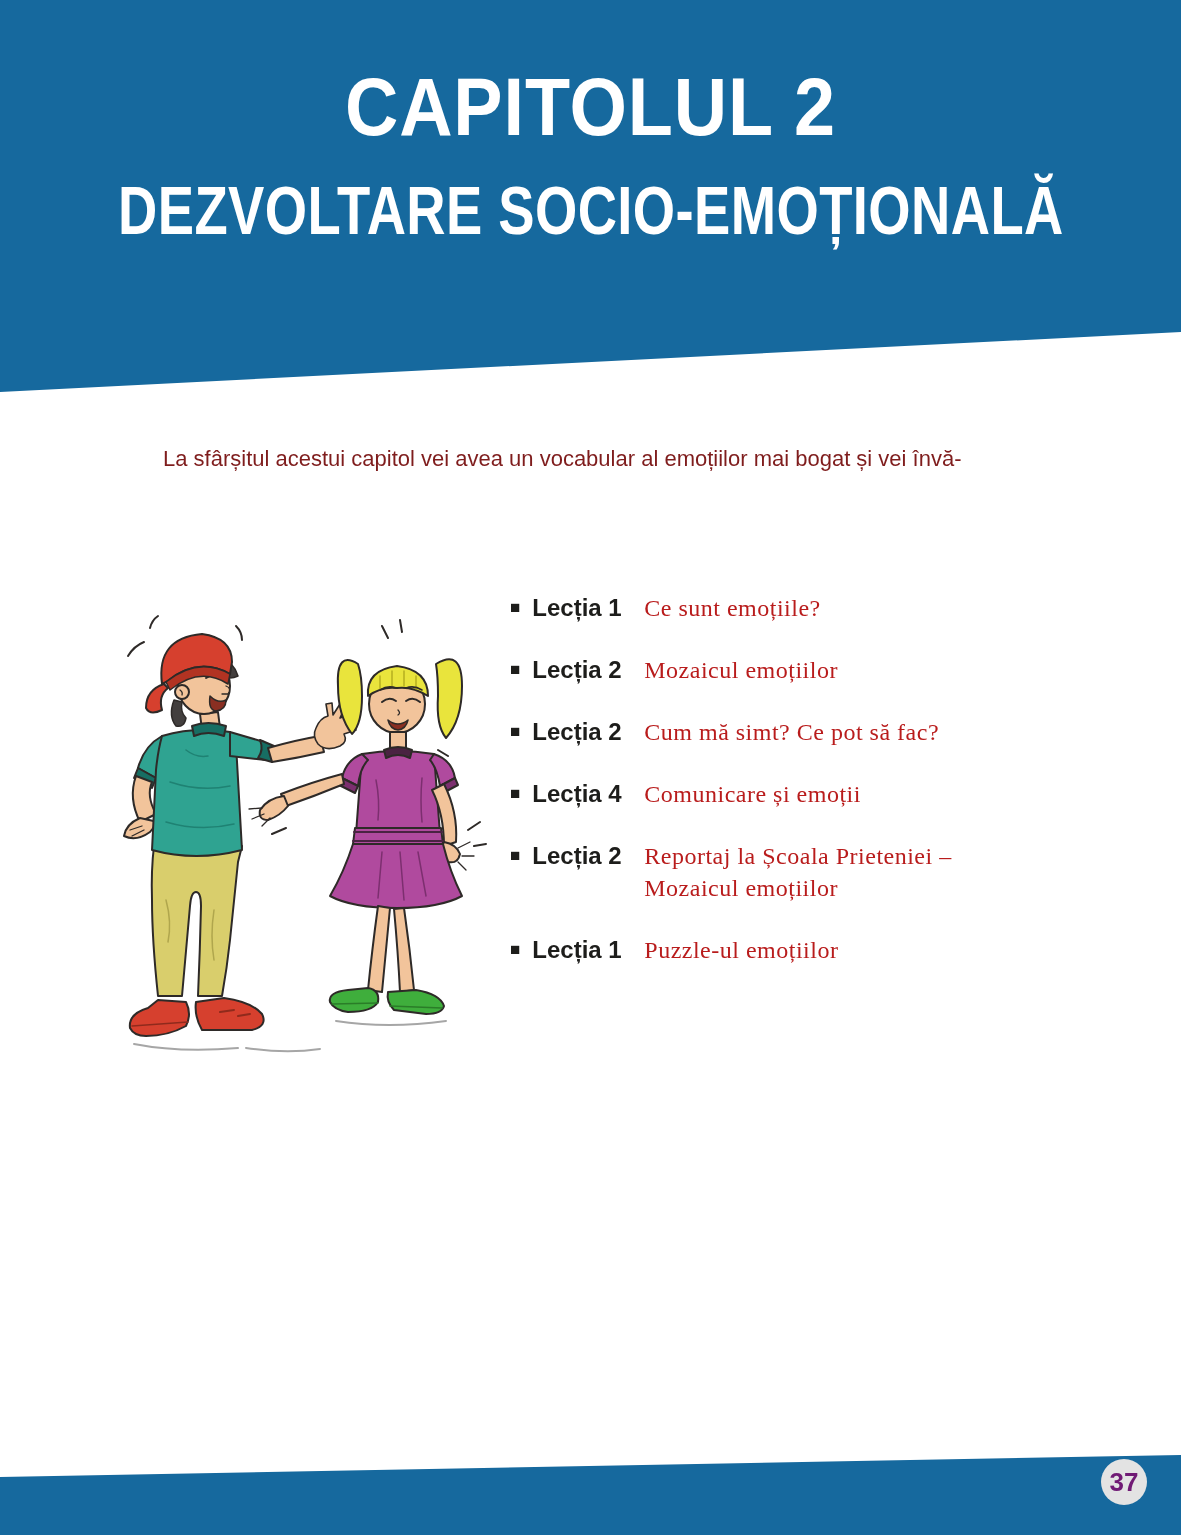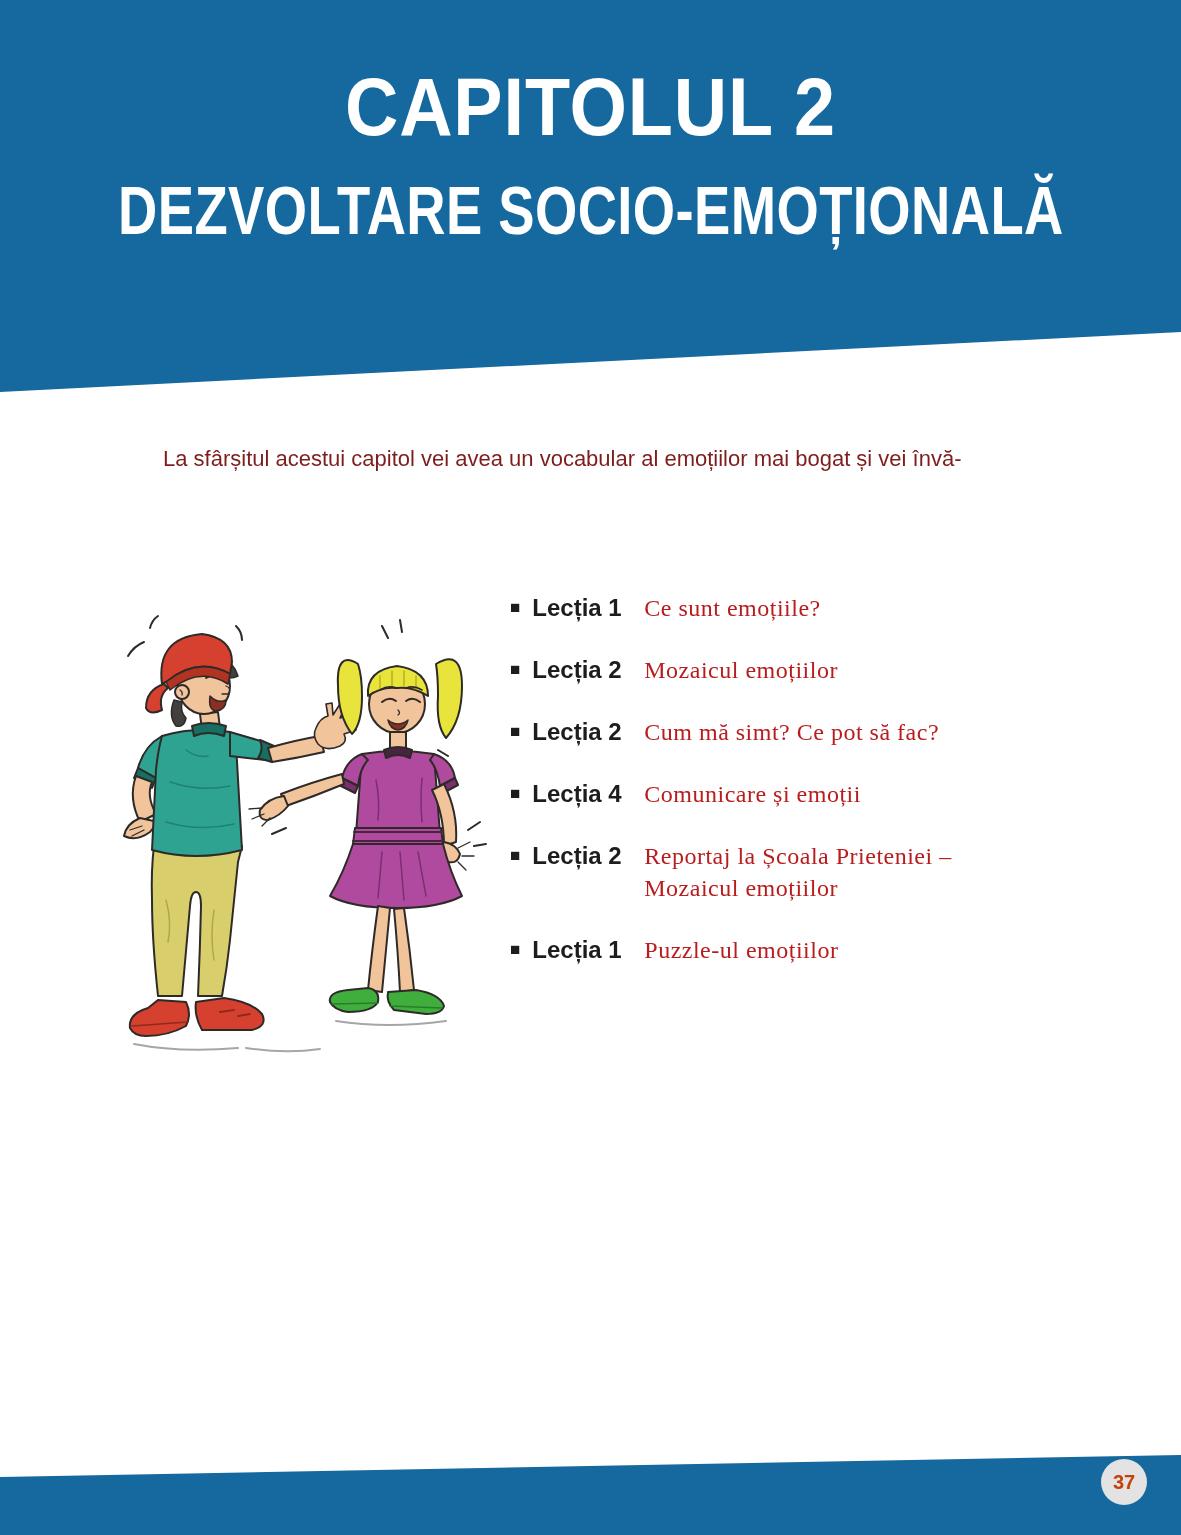--- a/index.html
+++ b/index.html
@@ -45,21 +45,21 @@
   
   .illustration{position:absolute;left:100px;top:600px;width:400px;height:480px;}
   
   .footer-band{
     position:absolute;bottom:0;left:0;width:1181px;height:80px;background:#16699E;
     clip-path:polygon(0 22px,100% 0,100% 100%,0 100%);
   }
   .page-number-circle{
     position:absolute;left:1101px;top:1459px;width:46px;height:46px;border-radius:50%;
     background:#e3e3e3;display:flex;align-items:center;justify-content:center;
-    font-weight:bold;font-size:20px;color:#c2410c;
+    font-weight:bold;font-size:26px;color:#701a75;
   }
 </style>
 </head>
 <body>
 
 <div class="page">
 
   <div class="header-band"></div>
   <div class="chapter-title">CAPITOLUL 2</div>
   <div class="chapter-subtitle">DEZVOLTARE SOCIO-EMOȚIONALĂ</div>

